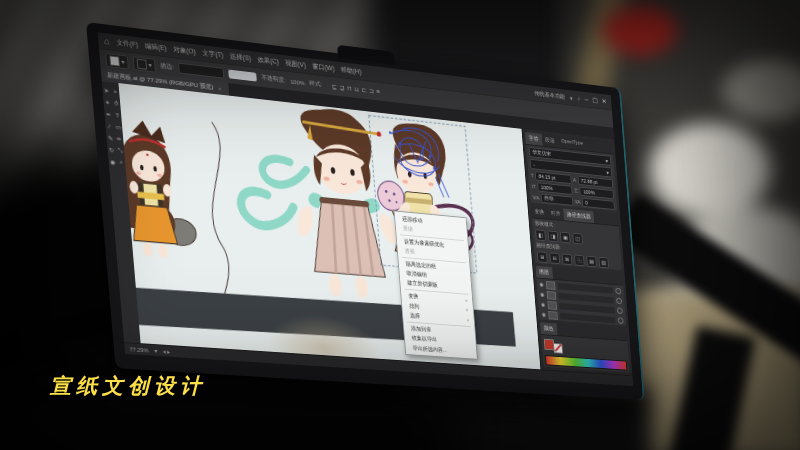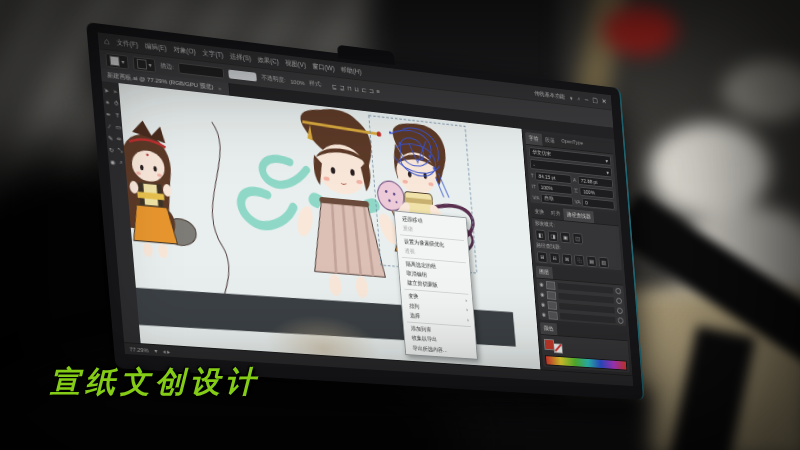--- a/index.html
+++ b/index.html
@@ -131,23 +131,23 @@
     background:#d03030;transform:rotate(-45deg);}
   .spectrum{height:9px;margin:1px 3px 3px 3px;border:1px solid #1a1a1a;
     background:linear-gradient(90deg,#e03a2f,#e8d832 18%,#59c432 36%,#2fc8c0 52%,#2f52d8 68%,#b23ad0 84%,#e03a2f);}
 
   
   .statusbar{height:11px;background:#2a2a2c;border-top:1px solid #1d1d1d;
     display:flex;align-items:center;gap:6px;padding:0 5px;flex:0 0 auto;
     font-size:5.8px;color:#a8a8a8;}
 
   
-  .caption{position:absolute;left:50px;top:362px;z-index:50;
+  .caption{position:absolute;left:50px;top:372px;z-index:50;
     font-family:"DejaVu Serif","Liberation Serif",serif;font-weight:bold;font-style:italic;
-    font-size:30px;letter-spacing:5px;color:#84cc16;
+    font-size:21px;letter-spacing:5px;color:#fde047;
     text-shadow:2px 2px 2px #000,-1px -1px 2px #000,0 0 10px rgba(0,0,0,.9);}
 </style>
 </head>
 <body>
 
 <div class="photo">
 
   <div class="bg-fabric"></div>
   <div class="bg-shelf"></div>
   <div class="bg-floor"></div>

